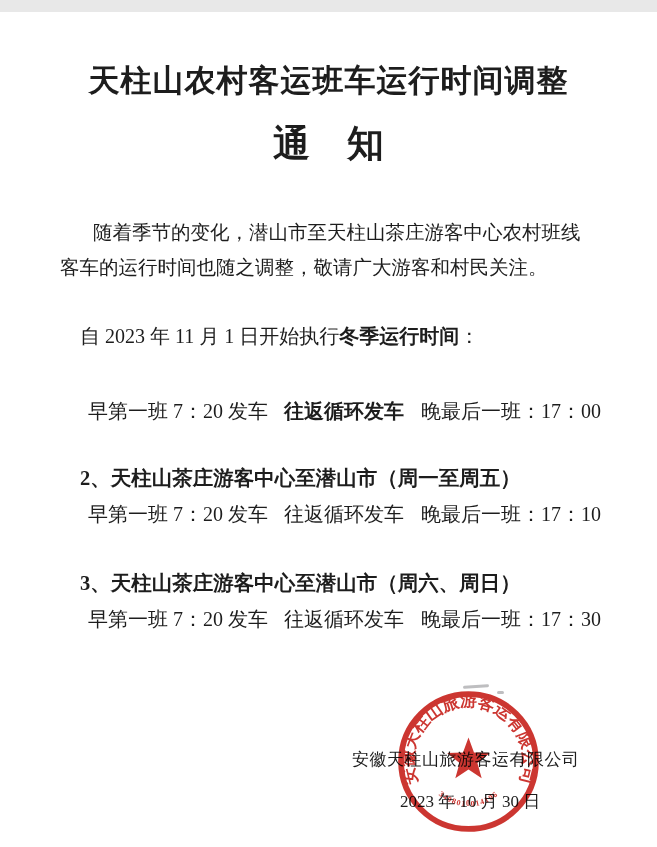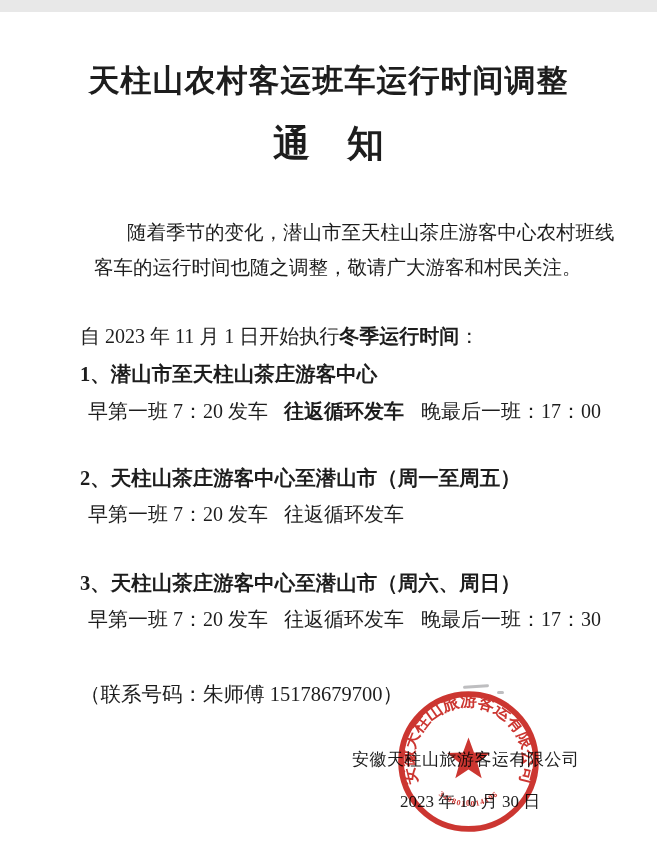--- a/index.html
+++ b/index.html
@@ -15,21 +15,21 @@
   .title{
     position:absolute;top:48px;left:0;width:100%;
     text-align:center;font-size:31px;font-weight:bold;
     letter-spacing:1px;margin:0;
   }
   .subtitle{
     position:absolute;top:107px;left:0;width:100%;
     text-align:center;font-size:37px;font-weight:bold;margin:0;
   }
   .intro{
-    position:absolute;top:203px;left:94px;width:526px;
+    position:absolute;top:203px;left:60px;width:526px;
     font-size:19.5px;line-height:35px;text-indent:33px;margin:0;
   }
   .line{position:absolute;left:80px;margin:0;font-size:20px;white-space:nowrap;font-family:Liberation Serif, serif;}
   .effective{top:311px;}
   .effective b{font-weight:bold;}
   .route{top:0;font-weight:bold;font-size:20.5px;}
   .times{position:absolute;left:80px;width:510px;height:26px;}
   .times span{position:absolute;top:0;font-size:20px;white-space:nowrap;}
   .t1{left:8px;}
   .t2{left:204px;}
@@ -66,41 +66,40 @@
 <div class="page">
 
   <h1 class="title">天柱山农村客运班车运行时间调整</h1>
 
   <div class="subtitle">通　知</div>
 
   <p class="intro">随着季节的变化，潜山市至天柱山茶庄游客中心农村班线客车的运行时间也随之调整，敬请广大游客和村民关注。</p>
 
   <p class="line effective"><span>自 2023 年 11 月 1 日开始执行</span><b>冬季运行时间</b><span>：</span></p>
 
-  <p class="line route r1h">1、潜山市至天柱山茶庄游客中心</p>
   <div class="times r1t">
     <span class="t1">早第一班 7：20 发车</span>
     <span class="t2 bold">往返循环发车</span>
     <span class="t3">晚最后一班：17：00</span>
   </div>
 
   <p class="line route r2h">2、天柱山茶庄游客中心至潜山市（周一至周五）</p>
   <div class="times r2t">
     <span class="t1">早第一班 7：20 发车</span>
     <span class="t2">往返循环发车</span>
+    <span class="t3">晚最后一班：17：10</span>
   </div>
 
   <p class="line route r3h">3、天柱山茶庄游客中心至潜山市（周六、周日）</p>
   <div class="times r3t">
     <span class="t1">早第一班 7：20 发车</span>
     <span class="t2">往返循环发车</span>
     <span class="t3">晚最后一班：17：30</span>
   </div>
 
-  <p class="line contact">（联系号码：朱师傅 15178679700）</p>
 
   <p class="sig-company">安徽天柱山旅游客运有限公司</p>
   <p class="sig-date">2023 年 10 月 30 日</p>
 
   <div class="smudge a"></div>
   <div class="smudge b"></div>
 
   <svg class="stamp" viewBox="0 0 200 200" xmlns="http://www.w3.org/2000/svg">
     <defs>
       <path id="sealTopArc" d="M 34.2,138 A 76,76 0 1 1 165.8,138" fill="none"></path>

